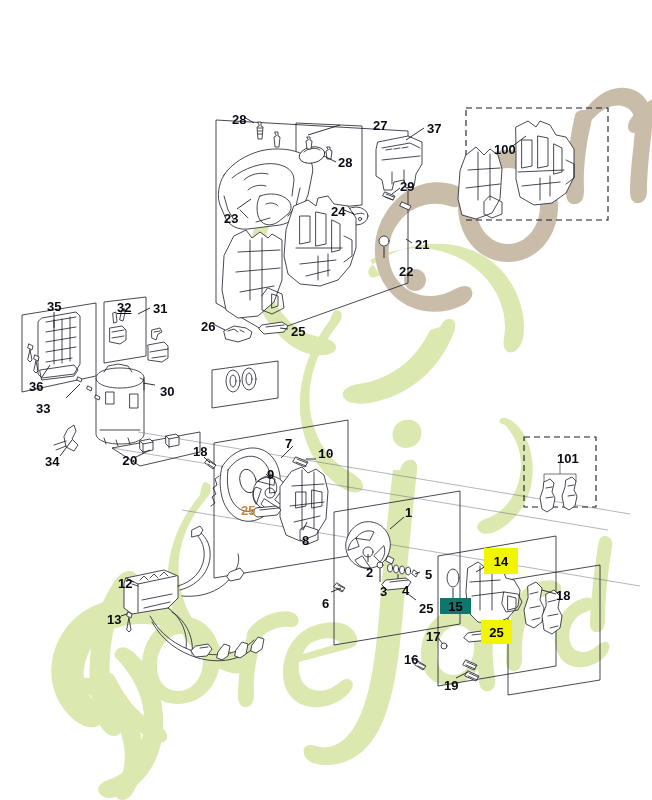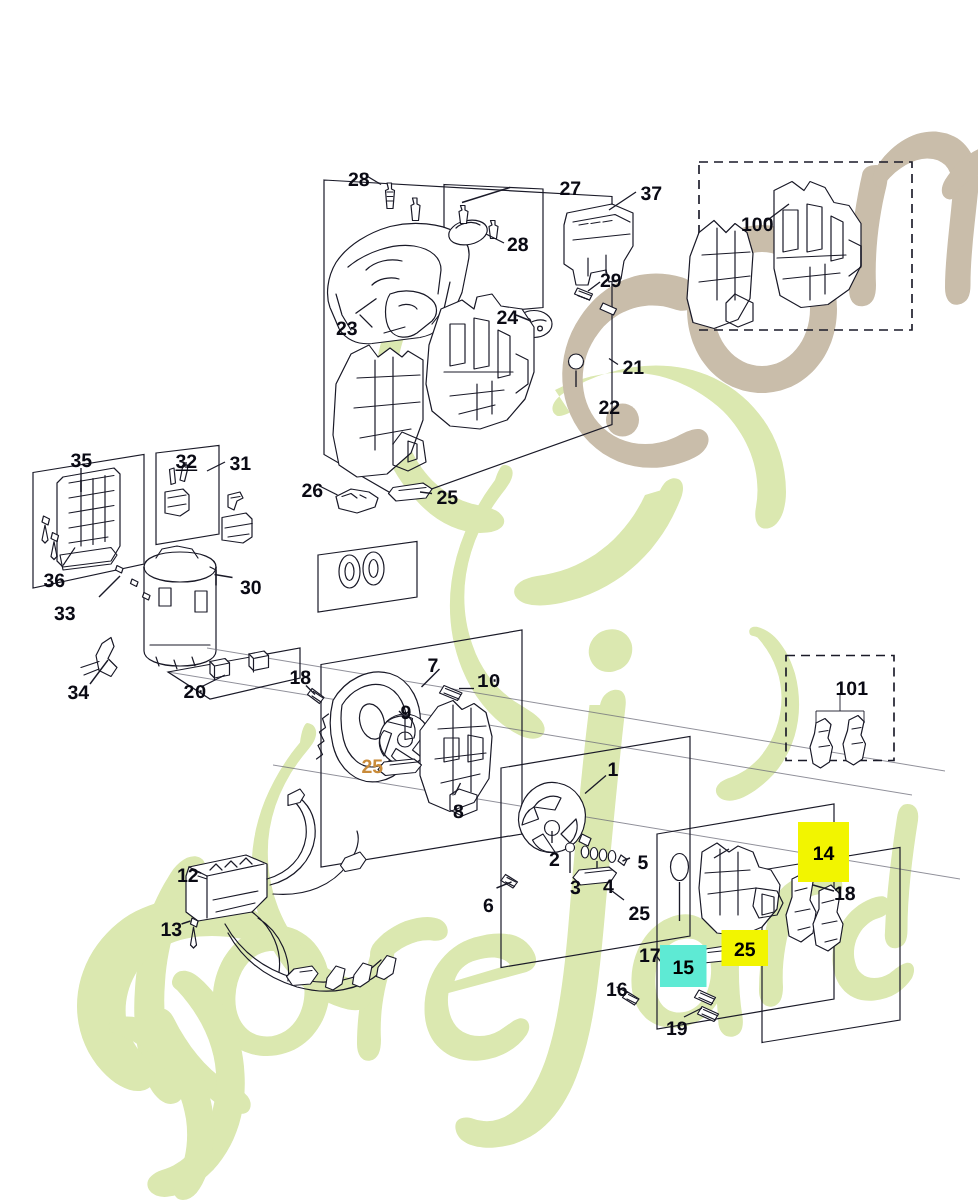--- a/index.html
+++ b/index.html
@@ -473,18 +473,18 @@
       <div class="lbl" style="left: 118px; top: 577px;">12</div>
       <div class="lbl" style="left: 107px; top: 613px;">13</div>
       <div class="lbl" style="left: 426px; top: 630px;">17</div>
       <div class="lbl" style="left: 404px; top: 653px;">16</div>
       <div class="lbl" style="left: 444px; top: 679px;">19</div>
     </div>
   <div id="orangelabels">
       <div class="wmlbl" style="left: 241px; top: 504px;">25</div>
     </div>
   <div id="highlights">
-      <div class="hl" style="left: 484px; top: 548px; width: 34px; height: 40px; background: rgb(242, 245, 0); margin-left: 48px;">14</div>
-      <div class="hl" style="left: 440px; top: 630px; width: 31px; height: 28px; background: #5eead4;">15</div>
+      <div class="hl" style="left: 484px; top: 548px; width: 34px; height: 26px; background: rgb(242, 245, 0);">14</div>
+      <div class="hl" style="left: 440px; top: 598px; width: 31px; height: 16px; background: #0f766e;">15</div>
       <div class="hl" style="left: 481px; top: 620px; width: 31px; height: 24px; background: rgb(242, 245, 0);">25</div>
     </div>
 
 </div>
 
 </body></html>

